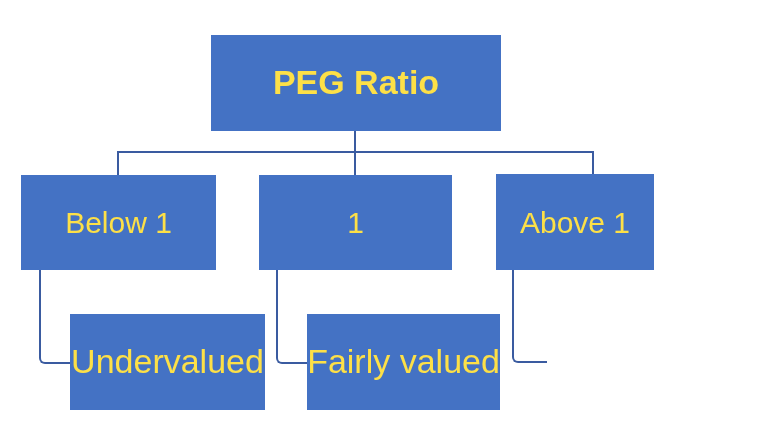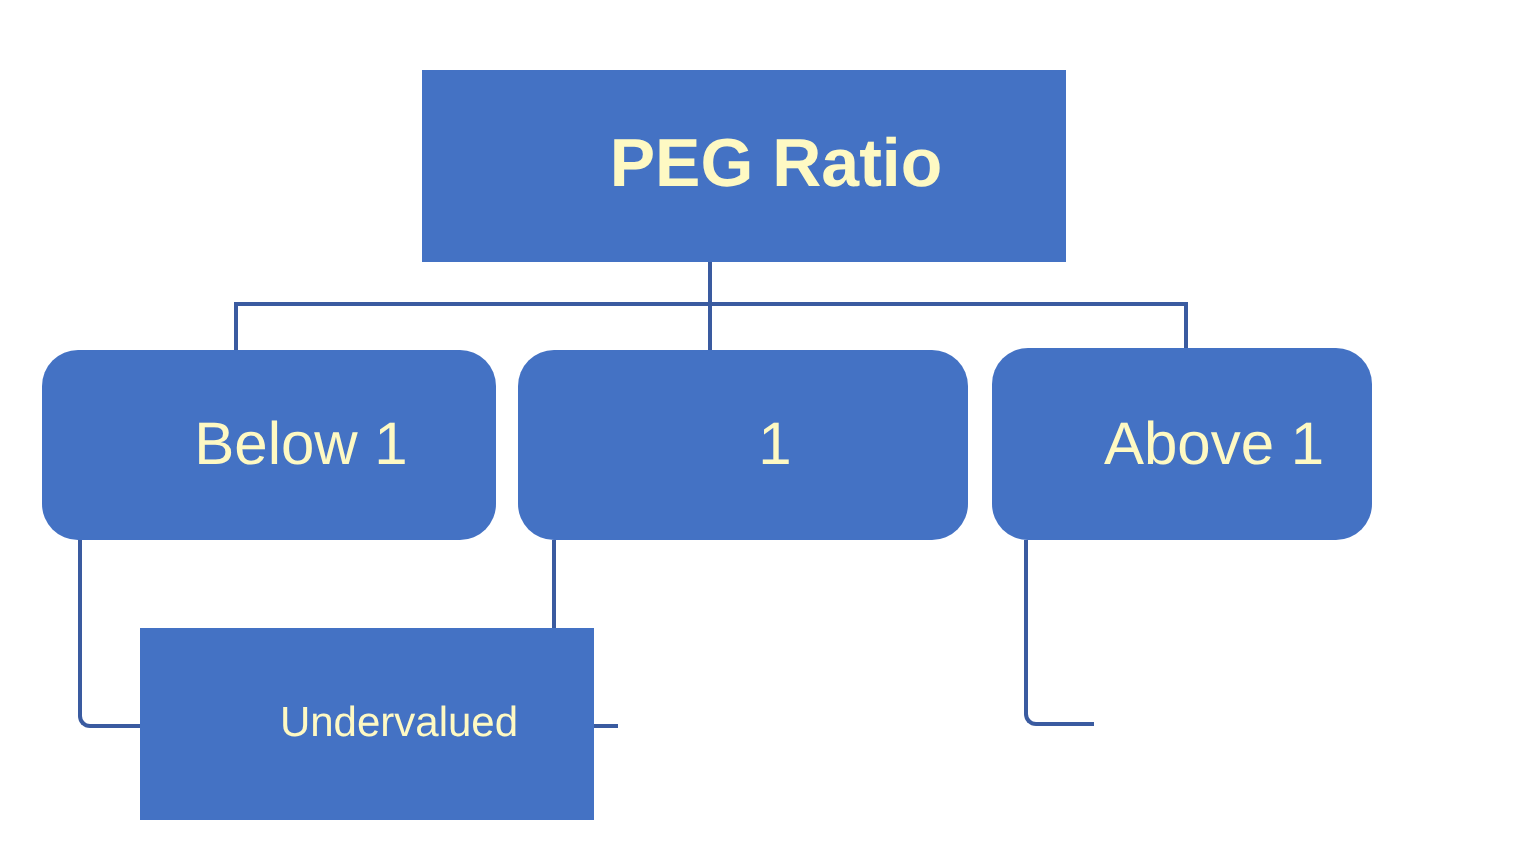--- a/index.html
+++ b/index.html
@@ -11,39 +11,37 @@
     position: relative;
     width: 760px;
     height: 431px;
     background: #ffffff;
     font-family: "Liberation Sans", sans-serif;
     overflow: hidden;
   }
   .node {
     position: absolute;
     background: #4472C4;
-    color: #fef9c3;
+    color: #fde047;
     display: flex;
     align-items: center;
     justify-content: center;
     text-align: left;
     line-height: 1.1;
     user-select: none;
-    padding-left: 32px;
   }
   .node.root {
     font-weight: bold;
     font-size: 34px;
   }
   .node.mid {
     font-size: 30px;
-    border-radius: 18px;
   }
   .node.leaf {
-    font-size: 21px;
+    font-size: 34px;
   }
   .vline, .hline {
     position: absolute;
     background: #3A5BA0;
   }
   .elbow {
     position: absolute;
     border-left: 2px solid #3A5BA0;
     border-bottom: 2px solid #3A5BA0;
     border-bottom-left-radius: 6px;
@@ -87,15 +85,16 @@
   <div class="node root" id="node-root">PEG Ratio</div>
 
   <div class="node mid" id="node-below-1">Below 1</div>
 
   <div class="node mid" id="node-one">1</div>
 
   <div class="node mid" id="node-above-1">Above 1</div>
 
   <div class="node leaf" id="node-undervalued">Undervalued</div>
 
+  <div class="node leaf" id="node-fairly">Fairly valued</div>
 
 
 </div>
 
 </body></html>

